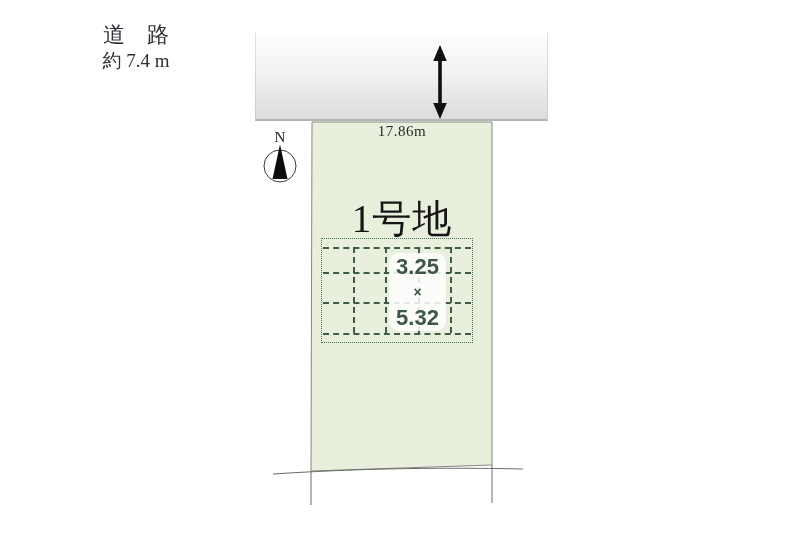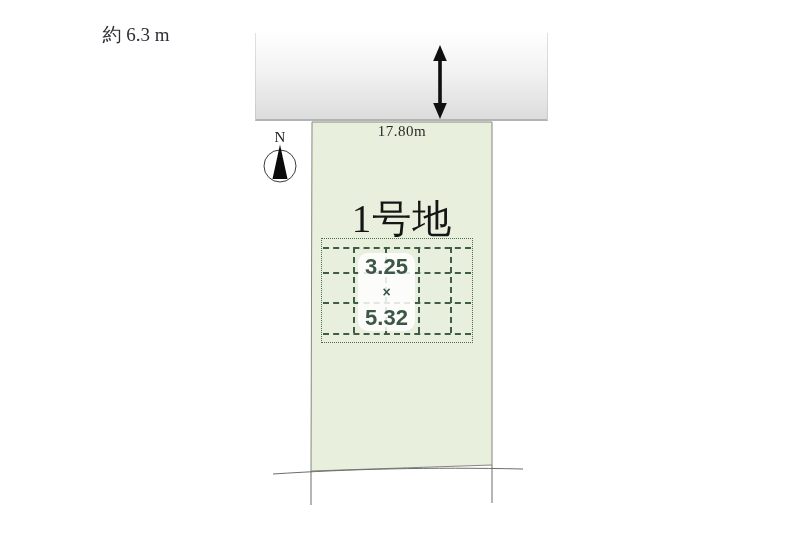--- a/index.html
+++ b/index.html
@@ -40,37 +40,38 @@
   
   .grid{
     position:absolute;left:321px;top:238px;width:152px;height:105px;
     border:1.5px dotted #4d6a53;box-sizing:border-box;z-index:3;
   }
   .gh{position:absolute;left:1px;right:1px;height:0;border-top:2px dashed #3e5c46;}
   .gv{position:absolute;top:8px;height:86px;width:0;border-left:2px dashed #3e5c46;}
   .gh1{top:8px;} .gh2{top:33px;} .gh3{top:63px;} .gh4{top:94px;}
   .gv1{left:31px;} .gv2{left:63px;} .gv3{left:96px;} .gv4{left:128px;}
   .dims-box{
-    position:absolute;left:36px;top:14px;width:57px;height:78px;
+    position:absolute;left:67px;top:14px;width:57px;height:78px;
     background:rgba(255,255,255,.85);border-radius:10px;
     display:flex;flex-direction:column;align-items:center;justify-content:space-between;
     padding:2px 0;box-sizing:border-box;z-index:5;
     font-family:"Liberation Sans","DejaVu Sans",sans-serif;color:#3c5745;
   }
   .dim-num{font-size:22px;line-height:23px;font-weight:600;}
   .dim-x{font-size:14px;line-height:14px;font-weight:600;}
 </style>
 </head>
 <body>
 
 <div class="canvas">
 
   <div class="road-band"></div>
   <div class="road-text">
-    <div class="road-width">約 6.3 m</div>
+    <div class="road-name">道　路</div>
+    <div class="road-width">約 7.4 m</div>
   </div>
 
   <svg class="geo" width="801" height="534" viewBox="0 0 801 534">
 
     <polygon points="312,122 492,122 492,465 311,471" fill="#e8efdc" stroke="#85887e" stroke-width="1"></polygon>
 
     <line x1="311" y1="471" x2="311" y2="505" stroke="#6d6d6d" stroke-width="1"></line>
     <line x1="492" y1="465" x2="492" y2="503" stroke="#6d6d6d" stroke-width="1"></line>
     <path d="M273,474 C350,469 430,467 523,469" fill="none" stroke="#6d6d6d" stroke-width="1"></path>
 
@@ -81,21 +82,21 @@
     </g>
 
     <g>
       <circle cx="280" cy="166" r="16" fill="#ffffff" stroke="#3a3a3a" stroke-width="1"></circle>
       <polygon points="280,144.5 272.5,179 287.5,179" fill="#0b0b0b"></polygon>
     </g>
   </svg>
 
   <div class="north-label">N</div>
 
-  <div class="frontage">17.80m</div>
+  <div class="frontage">17.86m</div>
   <div class="parcel-title">1号地</div>
 
   <div class="grid">
     <div class="gh gh1"></div>
     <div class="gh gh2"></div>
     <div class="gh gh3"></div>
     <div class="gh gh4"></div>
     <div class="gv gv1"></div>
     <div class="gv gv2"></div>
     <div class="gv gv3"></div>

